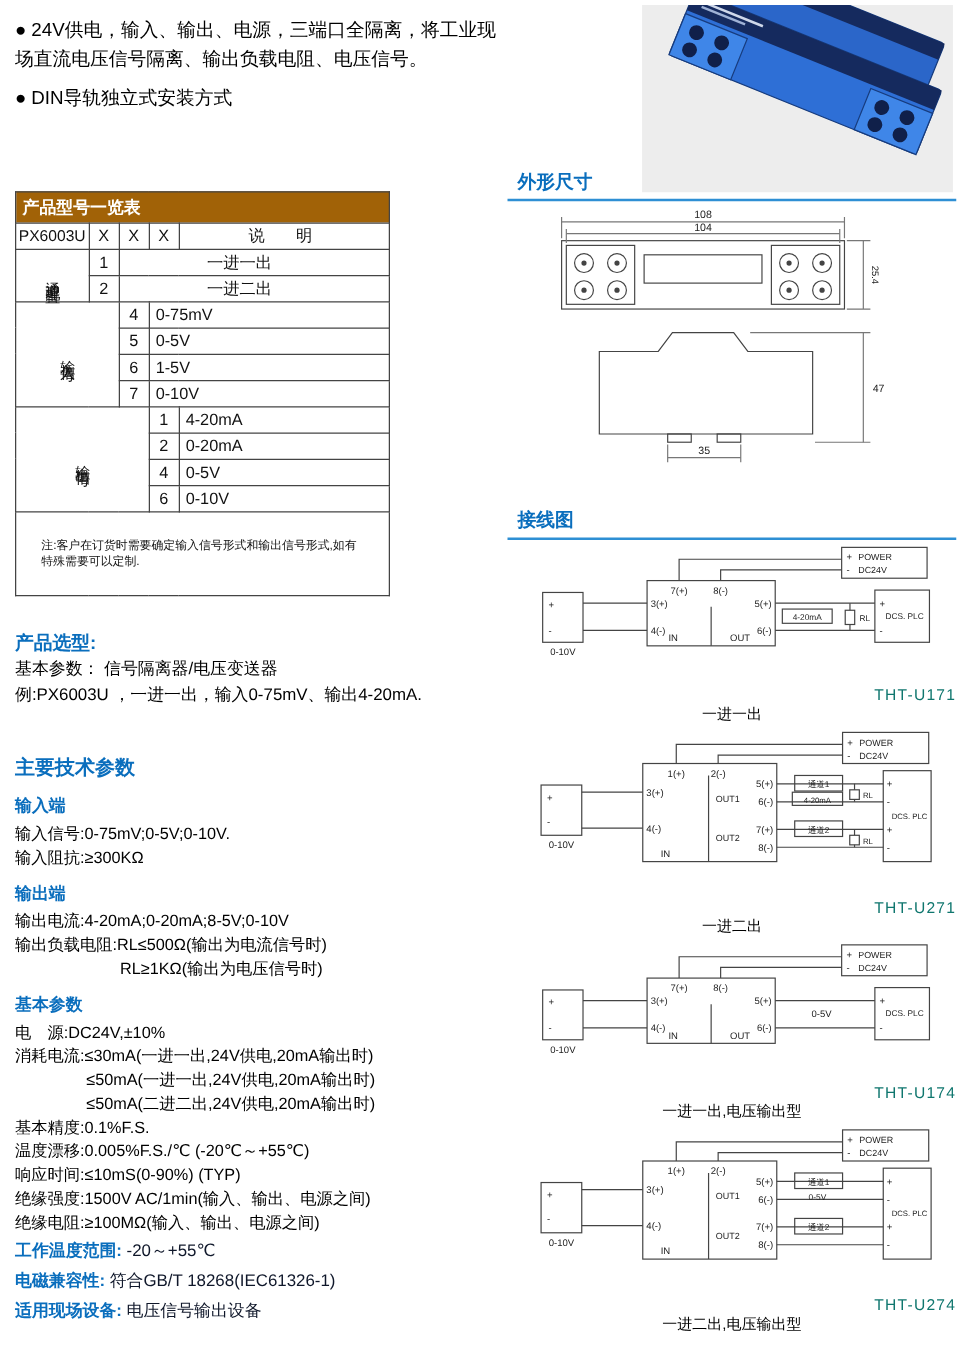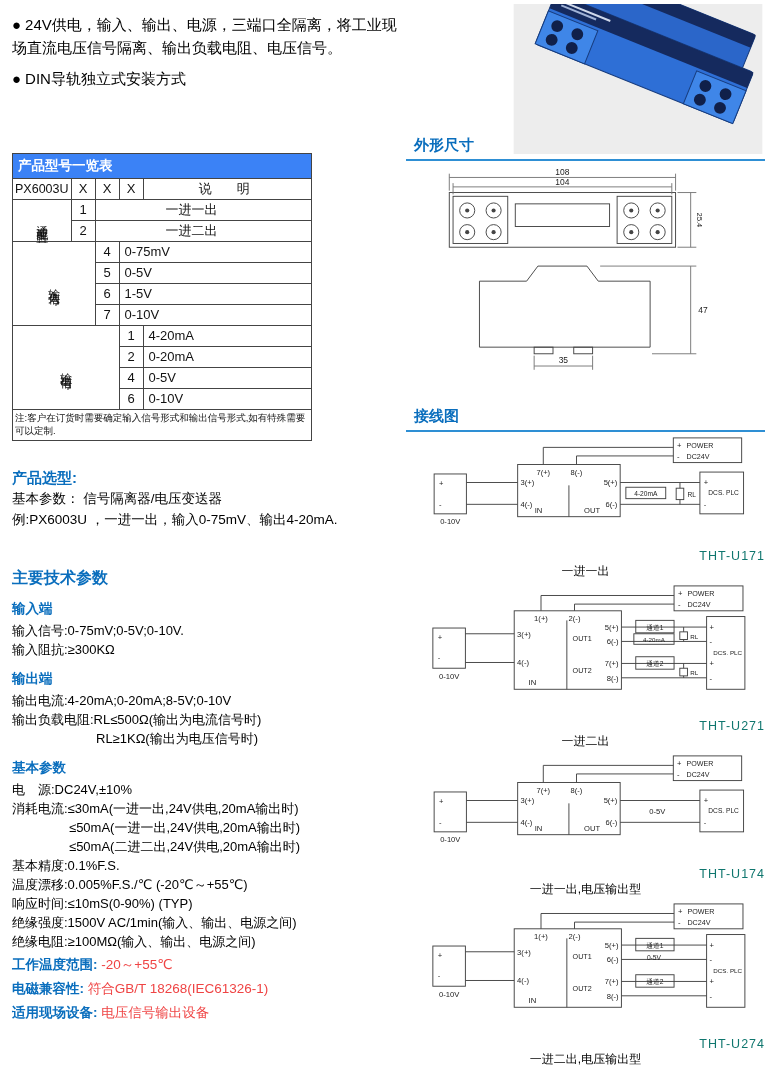--- a/index.html
+++ b/index.html
@@ -7,42 +7,42 @@
   body{font-family:"Liberation Sans","DejaVu Sans",sans-serif;color:#111}
   .page{position:relative;width:769px;height:1077px;background:#fff;overflow:hidden}
 
   
   .left{position:absolute;left:12px;top:14px;width:392px}
   .bullet{font-size:15px;line-height:1.5;margin-bottom:9px;color:#000}
   .bullet .dot{margin-right:4px}
 
   table.model-table{border-collapse:collapse;margin-top:62px;width:300px;font-size:13px}
   .model-table td{border:1px solid #444;height:21px;padding:0 2px;vertical-align:middle}
-  .model-table .tbl-title{background:#3b82f6;color:#fff;font-weight:bold;text-align:left;padding:3px 5px;font-size:13.5px}
+  .model-table .tbl-title{background:#a16207;color:#fff;font-weight:bold;text-align:left;padding:3px 5px;font-size:13.5px}
   .model-table .code{text-align:center}
   .model-table .model{text-align:center;font-size:12.5px}
   .model-table .deschdr{text-align:center;letter-spacing:6px}
   .model-table .vlabel{writing-mode:vertical-rl;-webkit-writing-mode:vertical-rl;text-orientation:upright;text-align:center;font-size:12px;letter-spacing:2px}
   .model-table .desc{text-align:left;padding-left:5px}
   .model-table .desc.pad3{padding-left:70px}
   .model-table .desc.pad2{}
-  .model-table .note{font-size:9.5px;height:16px;padding:2px}
+  .model-table .note{font-size:9.5px;height:16px;padding:20px}
   col.c0{width:58px}col.cx{width:24px}col.cd{width:auto}
 
   .blue-h{color:#0a6ebd;font-size:15px;font-weight:bold}
   .sel-title{margin-top:28px}
   .tech-title{margin-top:38px;font-size:16px}
   .blue-sub{color:#0a6ebd;font-size:13.5px;font-weight:bold;margin:11px 0 3px}
   .line{font-size:13px;line-height:19px;color:#000}
   .sel-line{font-size:13.5px;line-height:21px}
   .ind-rl{padding-left:84px}
   .ind-le{padding-left:57px}
   .foot{font-size:13.5px;line-height:21px;margin-top:3px}
   .foot .flabel{color:#0a6ebd;font-weight:bold}
-  .foot .fval{color:#ef4444}
+  .foot .fval{color:#0f172a}
 
   
   .right{position:absolute;left:406px;top:0;width:359px;height:1077px}
   .photo-wrap{position:absolute;right:2px;top:4px;width:250px;height:150px}
   .section-h{color:#0a6ebd;font-size:15px;font-weight:bold;border-bottom:2px solid #2e8fd4;padding:0 0 4px 8px}
   .dim-title{margin-top:136px}
   .wire-title{margin-top:4px}
   .dim-svg{display:block;margin:4px auto 0}
   .diagram{margin-top:4px}
   .diagram svg{display:block;margin:0 auto}

